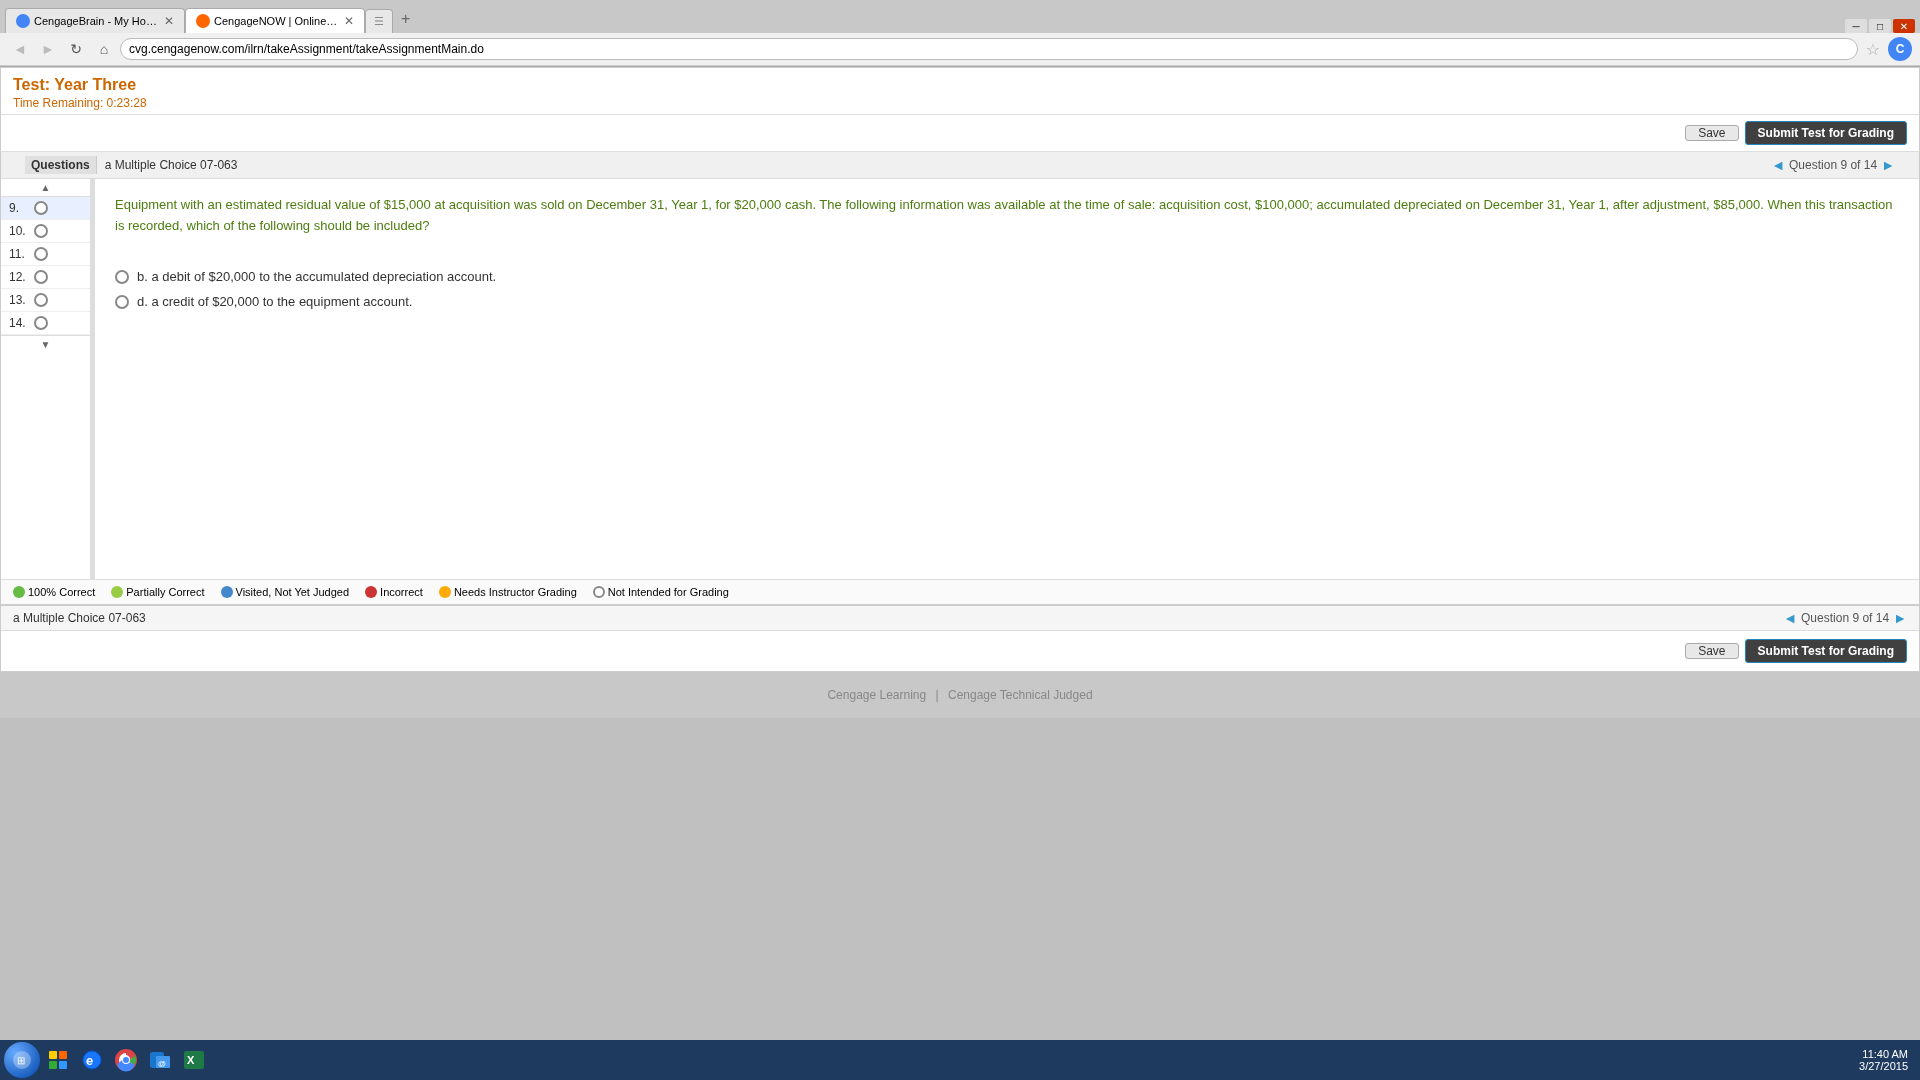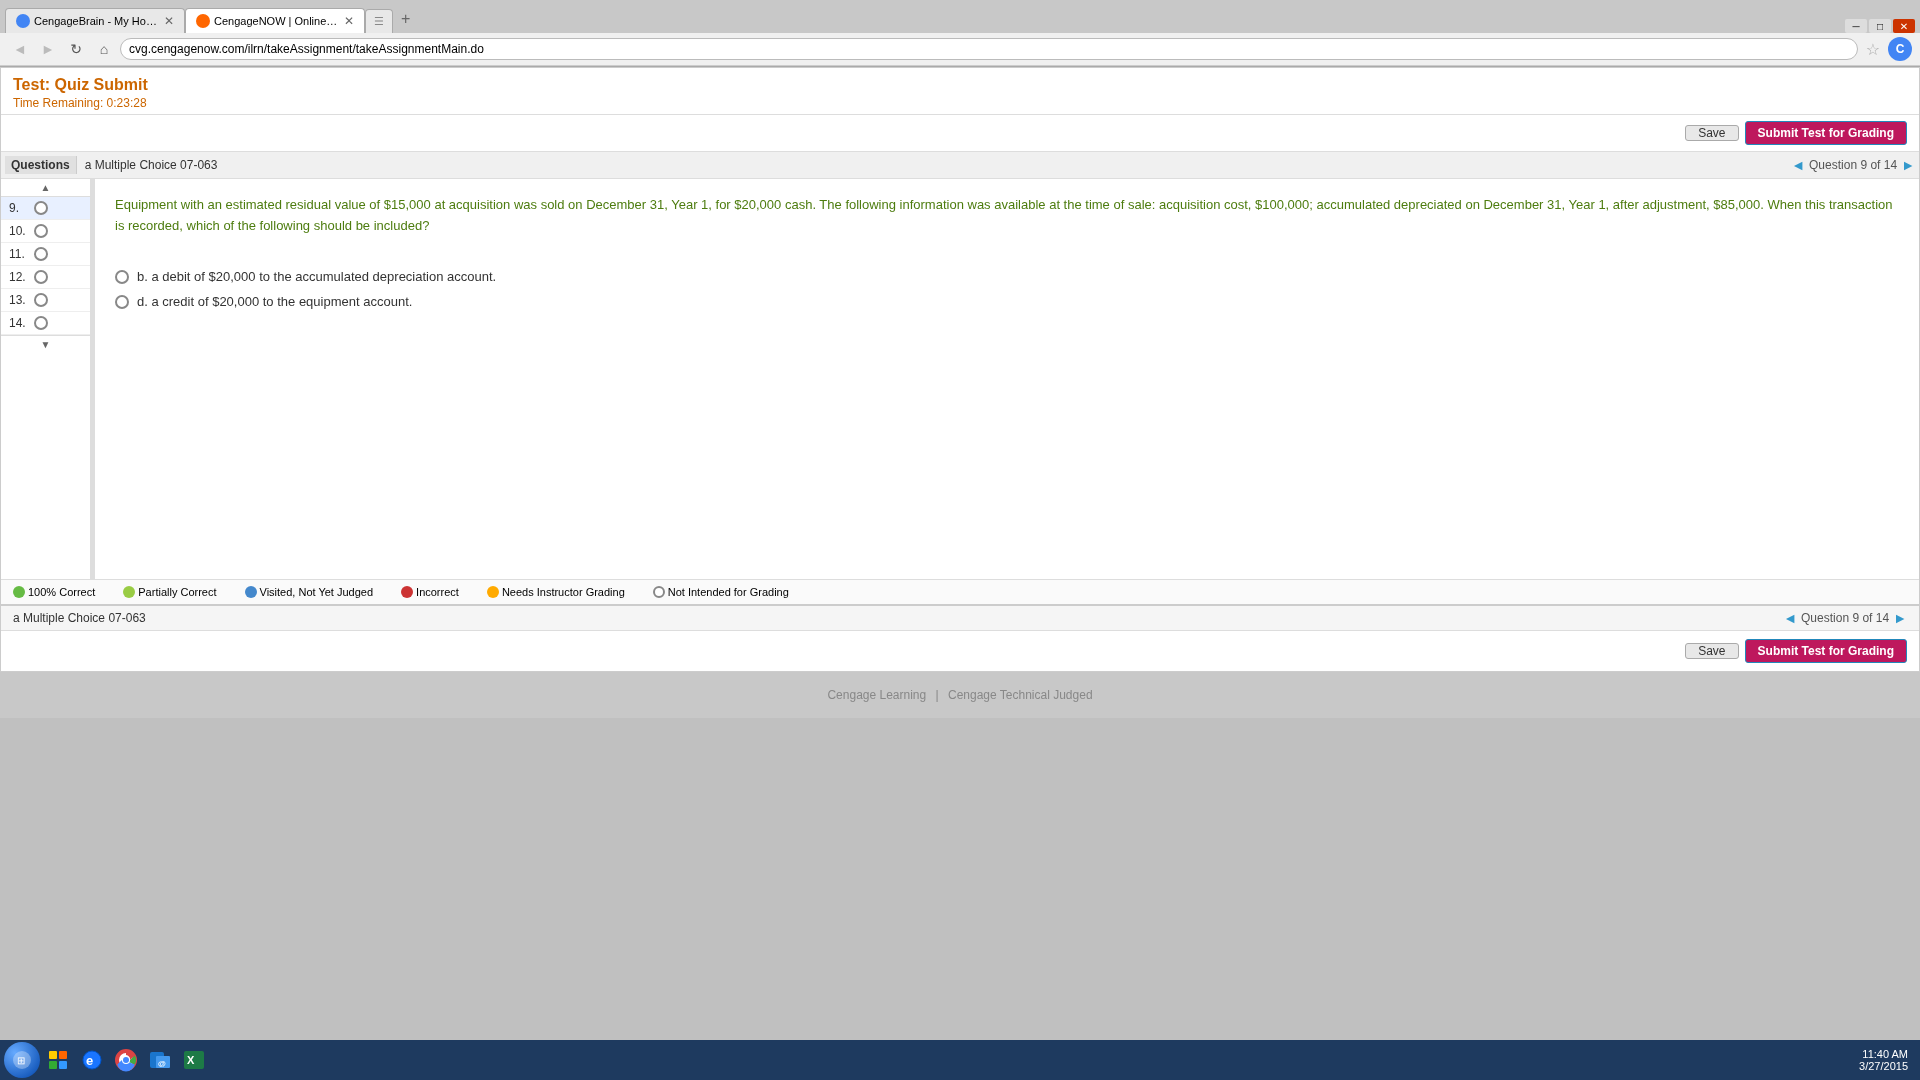--- a/index.html
+++ b/index.html
@@ -27,42 +27,42 @@
     .main-content { background: #fff; margin: 0; border: 1px solid #ccc; }
 
     
     .test-header { padding: 8px 12px 4px; border-bottom: 1px solid #ddd; }
     .test-title { font-size: 16px; font-weight: bold; color: #cc6600; }
     .time-remaining { font-size: 12px; color: #cc6600; margin-top: 2px; }
 
     
     .toolbar { display: flex; align-items: center; justify-content: flex-end; padding: 6px 12px; border-bottom: 1px solid #ddd; gap: 6px; }
     .btn-save { padding: 0 12px; background: #e8e8e8; border: 1px solid #aaa; border-radius: 3px; font-size: 12px; cursor: pointer; color: #333; }
-    .btn-submit { padding: 4px 12px; background: #be185d; border: 1px solid #2288bb; border-radius: 3px; font-size: 12px; cursor: pointer; color: white; font-weight: bold; }
+    .btn-submit { padding: 4px 12px; background: #404040; border: 1px solid #2288bb; border-radius: 3px; font-size: 12px; cursor: pointer; color: white; font-weight: bold; }
 
     
     .content-area { display: flex; min-height: 400px; }
 
     
     .question-list { width: 90px; border-right: 1px solid #ddd; flex-shrink: 0; }
     .question-item { display: flex; align-items: center; padding: 4px 8px; font-size: 12px; border-bottom: 1px solid #eee; }
     .question-item.active { background: #e8f0ff; }
     .question-num { width: 25px; color: #333; }
     .question-radio { width: 14px; height: 14px; border-radius: 50%; border: 2px solid #888; background: white; display: inline-block; flex-shrink: 0; }
     .scroll-arrow { text-align: center; padding: 3px; cursor: pointer; color: #666; font-size: 10px; border-top: 1px solid #ddd; }
 
     
     .question-content { flex: 1; padding: 16px 20px; }
     .question-text { font-size: 13px; line-height: 1.6; color: #4d7c0f; margin-bottom: 32px; }
     .answer-choice { display: flex; align-items: flex-start; margin-bottom: 10px; font-size: 13px; color: #333; cursor: pointer; }
     .choice-radio { width: 14px; height: 14px; border-radius: 50%; border: 2px solid #888; background: white; display: inline-block; flex-shrink: 0; margin-right: 8px; margin-top: 1px; }
     .choice-radio.selected { background: #3399cc; border-color: #2288bb; box-shadow: 0 0 0 2px #fff inset; }
 
     
-    .legend { display: flex; align-items: center; padding: 6px 12px; border-top: 1px solid #ddd; font-size: 11px; gap: 28px; background: #fafafa; flex-wrap: wrap; }
+    .legend { display: flex; align-items: center; padding: 6px 12px; border-top: 1px solid #ddd; font-size: 11px; gap: 16px; background: #fafafa; flex-wrap: wrap; }
     .legend-item { display: flex; align-items: center; gap: 3px; }
     .legend-dot { width: 12px; height: 12px; border-radius: 50%; flex-shrink: 0; }
     .legend-dot.correct { background: #66bb44; }
     .legend-dot.partial { background: #99cc44; }
     .legend-dot.visited { background: #4488cc; }
     .legend-dot.incorrect { background: #cc3333; }
     .legend-dot.instructor { background: #ffaa00; }
     .legend-dot.not-intended { border: 2px solid #888; background: white; }
 
     
@@ -128,33 +128,33 @@
     <input class="address-bar" type="text" value="cvg.cengagenow.com/ilrn/takeAssignment/takeAssignmentMain.do" style="">
     <span class="star-btn">☆</span>
     <div class="profile-icon">C</div>
   </div>
 </div>
 
 <div class="browser-window">
   <div class="main-content">
 
     <div class="test-header">
-      <div class="test-title">Test: Quiz Submit</div>
+      <div class="test-title">Test: Year Three</div>
       <div class="time-remaining">
         <span>Time Remaining:</span>
         <span>0:23:28</span>
       </div>
     </div>
 
     <div class="toolbar">
       <button class="btn-save">Save</button>
       <button class="btn-submit">Submit Test for Grading</button>
     </div>
 
-    <div style="display:flex; align-items:center; justify-content:space-between; padding: 4px 4px; border-bottom: 1px solid #ddd; background: #f0f0f0;">
+    <div style="display:flex; align-items:center; justify-content:space-between; padding: 4px 24px; border-bottom: 1px solid #ddd; background: #f0f0f0;">
       <div style="display:flex; align-items:center; gap:8px;">
         <span style="font-size:12px; font-weight:bold; color:#333; background:#e0e0e0; padding: 2px 6px; border-right: 1px solid #ccc;">Questions</span>
         <span style="font-size:12px; color:#333;">a Multiple Choice 07-063</span>
       </div>
       <div class="question-nav">
         <span class="nav-arrow">◄</span>
         <span style="font-size:12px; color:#555;">
           Question <span>9</span> of <span>14</span>
         </span>
         <span class="nav-arrow">►</span>

